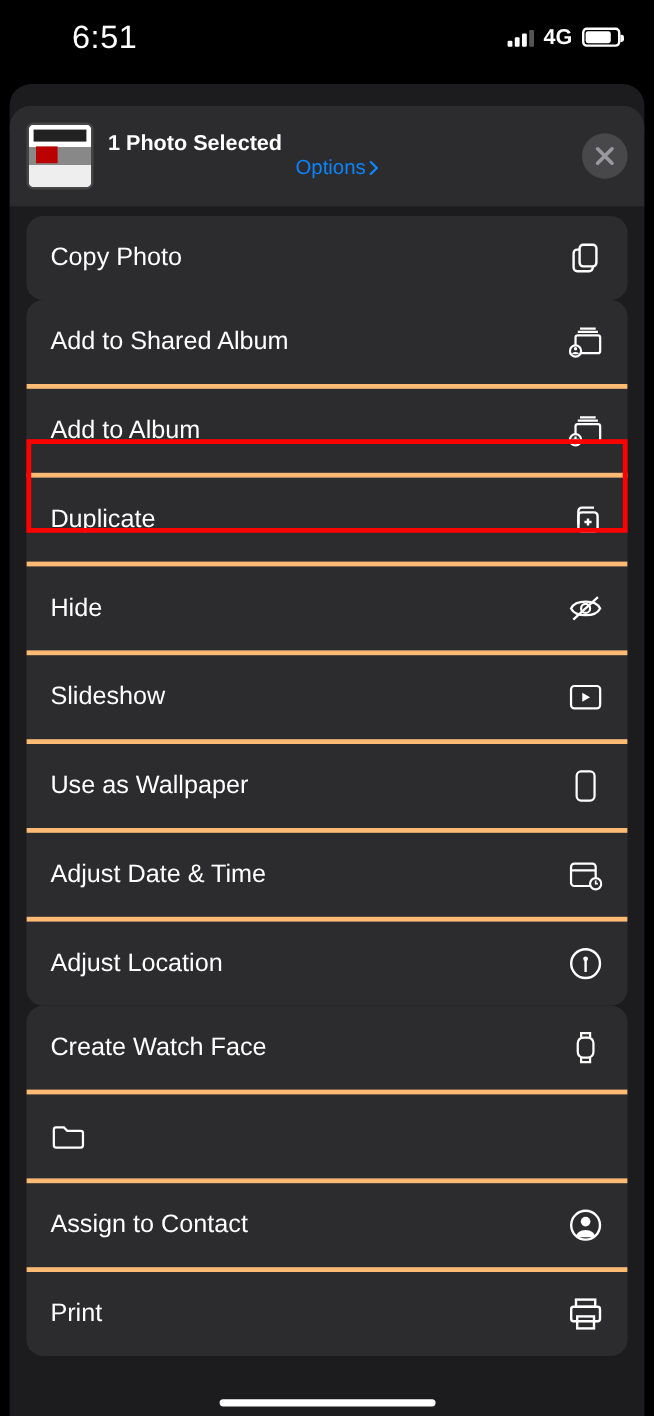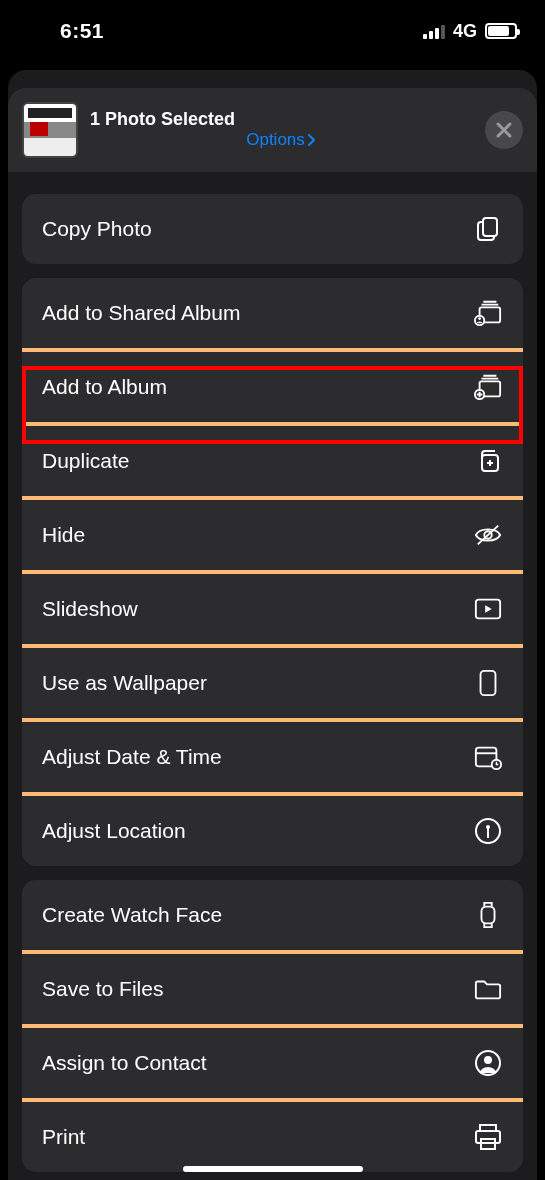--- a/index.html
+++ b/index.html
@@ -13,22 +13,22 @@
     position: relative;
   }
   .status-bar {
     display: flex;
     justify-content: space-between;
     align-items: center;
     padding: 12px 28px 0 28px;
     height: 50px;
   }
   .status-time {
-    font-size: 21px;
-    font-weight: 700;
+    font-size: 27px;
+    font-weight: 400;
     letter-spacing: 0.5px;
     padding-left: 32px;
   }
   .status-right {
     display: flex;
     align-items: center;
     gap: 8px;
   }
   .signal {
     display: flex;
@@ -106,21 +106,20 @@
     display:flex; align-items:center; justify-content:center;
     font-size: 20px; font-weight: 600;
     cursor:pointer;
   }
   .content {
     padding: 8px 14px 0 14px;
   }
   .group {
     background: #2c2c2e;
     border-radius: 14px;
-    margin-top: 14px;
     overflow: hidden;
   }
   .row {
     display:flex; align-items:center;
     justify-content: space-between;
     padding: 20px 20px;
     min-height: 70px;
     cursor:pointer;
     position:relative;
   }
@@ -296,21 +295,20 @@
       <div class="row">
         <div class="row-label">Create Watch Face</div>
         <div class="row-icon">
           <svg viewBox="0 0 22 30">
               <rect x="4" y="6" width="14" height="18" rx="5" stroke="#fff" stroke-width="2" fill="none"></rect>
               <path d="M7 6 V2 H15 V6 M7 24 V28 H15 V24" stroke="#fff" stroke-width="2" fill="none"></path>
             </svg>
         </div>
       </div>
       <div class="row">
-        <div class="row-label">Save to Files</div>
         <div class="row-icon">
           <svg viewBox="0 0 30 24">
               <path d="M2 6 a2 2 0 0 1 2-2 h7 l3 3 h12 a2 2 0 0 1 2 2 v11 a2 2 0 0 1 -2 2 H4 a2 2 0 0 1 -2 -2 Z" stroke="#fff" stroke-width="2" fill="none"></path>
             </svg>
         </div>
       </div>
       <div class="row">
         <div class="row-label">Assign to Contact</div>
         <div class="row-icon">
           <svg viewBox="0 0 28 28">

